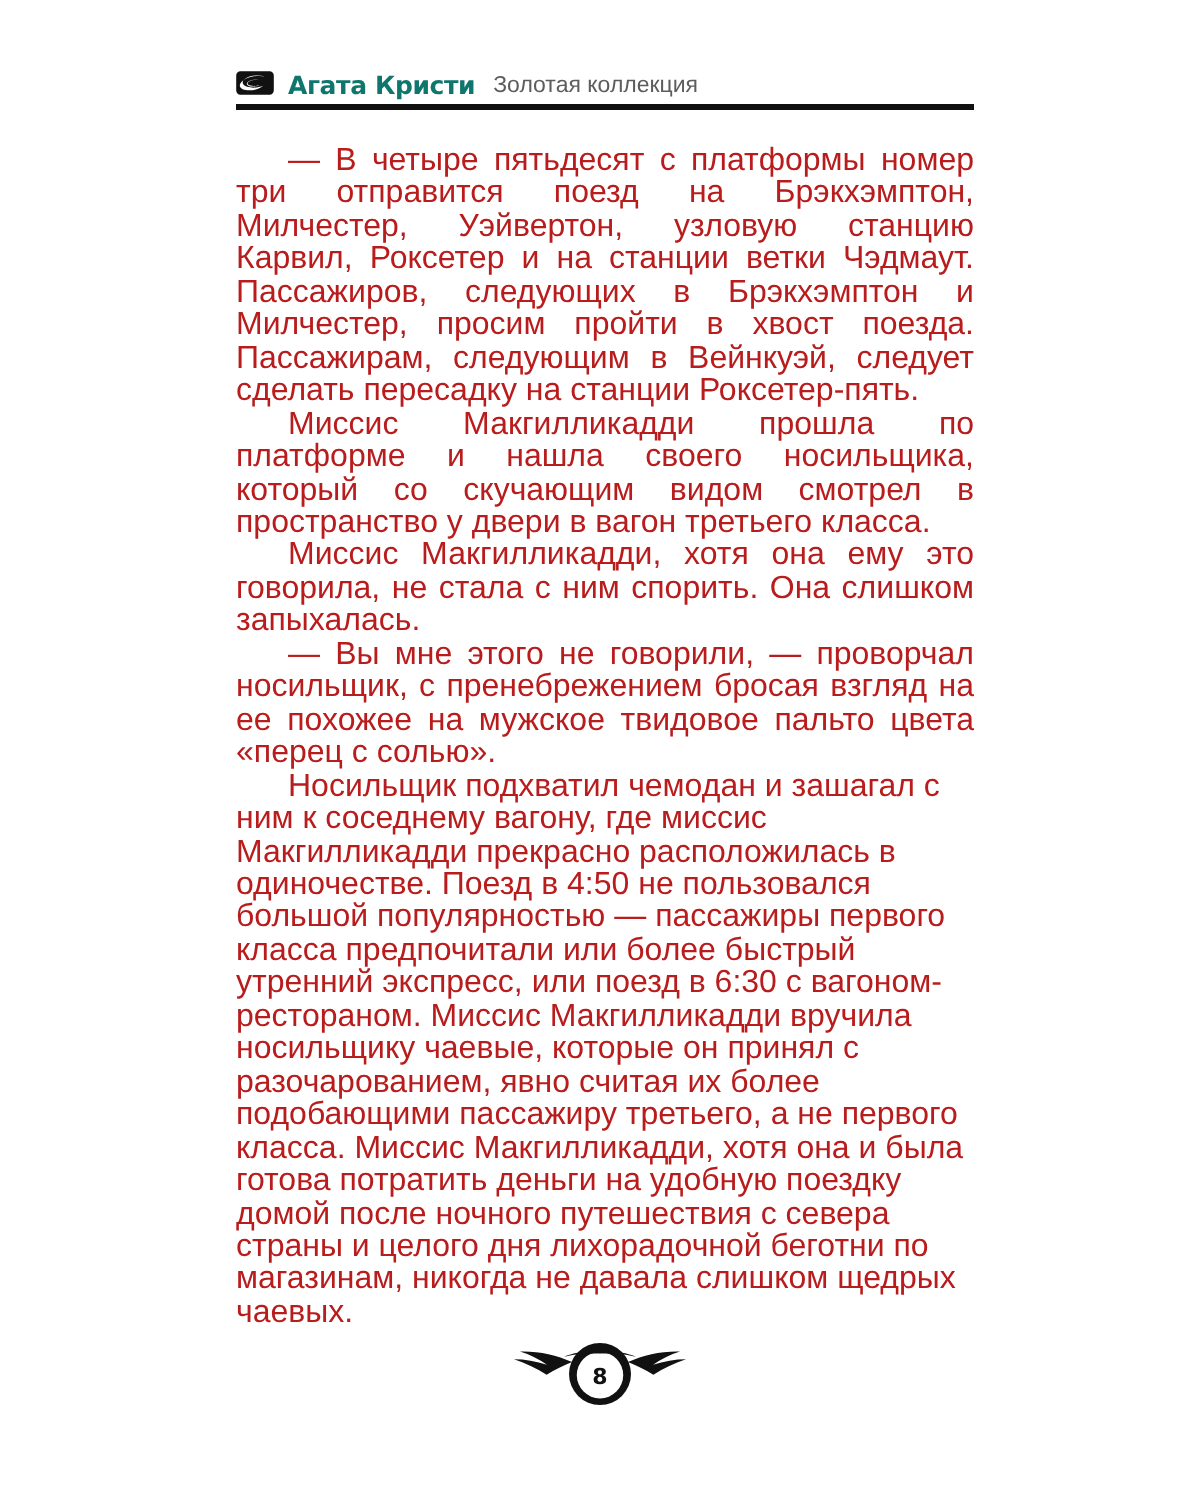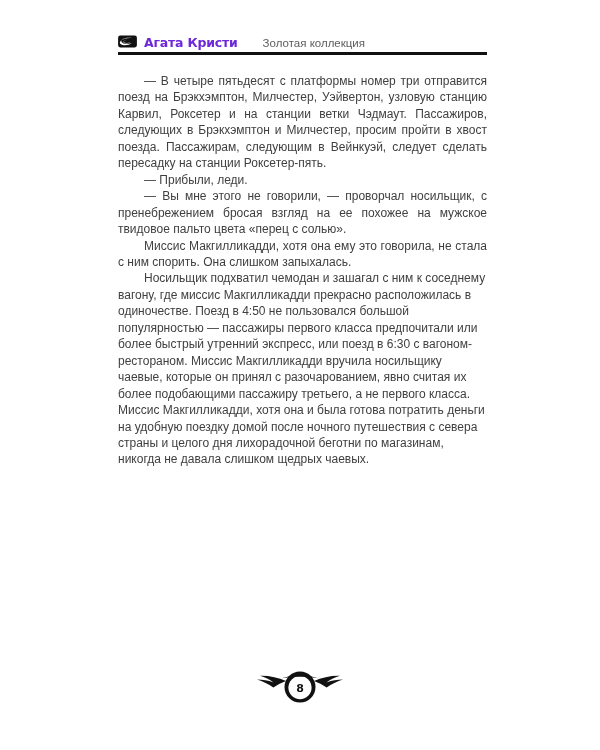--- a/index.html
+++ b/index.html
@@ -46,32 +46,32 @@
     flex: 0 0 auto;
     margin-bottom: 2px;
   }
   .brand-logo svg { display: block; }
 
   .brand-name {
     font-family: "DejaVu Sans", sans-serif;
     font-weight: 700;
     font-size: 12.5px;
     letter-spacing: -0.2px;
-    color: #6d28d9;
+    color: #0f766e;
     line-height: 14px;
     white-space: nowrap;
   }
   .series-name {
     font-family: "Liberation Sans", sans-serif;
     font-weight: 400;
     font-size: 11.5px;
     color: #5d5d5d;
     line-height: 14px;
     white-space: nowrap;
-    margin-left: 18px;
+    margin-left: 2px;
   }
   .runhead-rule {
     position: absolute;
     left: 0;
     top: 22px;
     width: 369px;
     height: 3px;
     background: #111111;
   }
 
@@ -80,23 +80,23 @@
     position: absolute;
     left: 118px;
     top: 73px;
     width: 369px;
   }
   .body-text p {
     margin: 0;
     text-indent: 26px;
     text-align: justify;
     font-family: "Liberation Sans", sans-serif;
-    font-size: 12px;
+    font-size: 16px;
     line-height: 16.45px;
-    color: #404040;
+    color: #b91c1c;
     hyphens: manual;
   }
   .body-text p:last-child { text-align: left; }
 
   
   .folio {
     position: absolute;
     left: 0;
     top: 666px;
     width: 600px;
@@ -146,23 +146,23 @@
         </svg>
       </span>
       <span class="brand-name">Агата Кристи</span>
       <span class="series-name">Золотая коллекция</span>
     </div>
     <div class="runhead-rule"></div>
   </div>
 
   <div class="body-text">
     <p>— В четыре пятьдесят с платформы номер три отправится поезд на Брэкхэмптон, Милчестер, Уэйвертон, узловую станцию Карвил, Роксетер и на станции ветки Чэдмаут. Пассажиров, следующих в Брэкхэмптон и Милчестер, просим пройти в хвост поезда. Пассажирам, следующим в Вейнкуэй, следует сделать пересадку на станции Роксетер-пять.</p>
-    <p>— Прибыли, леди.</p>
+    <p>Миссис Макгилликадди прошла по платформе и нашла своего носильщика, который со скучающим видом смотрел в пространство у двери в вагон третьего класса.</p>
+    <p>Миссис Макгилликадди, хотя она ему это говорила, не стала с ним спорить. Она слишком запыхалась.</p>
     <p>— Вы мне этого не говорили, — проворчал носильщик, с пренебрежением бросая взгляд на ее похожее на мужское твидовое пальто цвета «перец с солью».</p>
-    <p>Миссис Макгилликадди, хотя она ему это говорила, не стала с ним спорить. Она слишком запыхалась.</p>
     <p>Носильщик подхватил чемодан и зашагал с ним к соседнему вагону, где миссис Макгилликадди прекрасно расположилась в одиночестве. Поезд в 4:50 не пользовался большой популярностью — пассажиры первого класса предпочитали или более быстрый утренний экспресс, или поезд в 6:30 с вагоном-рестораном. Миссис Макгилликадди вручила носильщику чаевые, которые он принял с разочарованием, явно считая их более подобающими пассажиру третьего, а не первого класса. Миссис Макгилликадди, хотя она и была готова потратить деньги на удобную поездку домой после ночного путешествия с севера страны и целого дня лихорадочной беготни по магазинам, никогда не давала слишком щедрых чаевых.</p>
   </div>
 
   <div class="folio">
     <div class="folio-wrap">
       <svg width="116" height="40" viewBox="0 0 116 40" aria-hidden="true">
 
         <path d="M44 13 C36 9.5 27 7.5 18 7.8 C23 9.4 27.5 11.6 31.5 14.4 C26 12.6 20.5 11.6 15 11.6 C21 13.6 26.5 16.2 31.3 19.4 C35.5 16.8 39.8 14.7 44 13 Z" fill="#111111"></path>
 
         <path d="M72 13 C80 9.5 89 7.5 98 7.8 C93 9.4 88.5 11.6 84.5 14.4 C90 12.6 95.5 11.6 101 11.6 C95 13.6 89.5 16.2 84.7 19.4 C80.5 16.8 76.2 14.7 72 13 Z" fill="#111111"></path>

